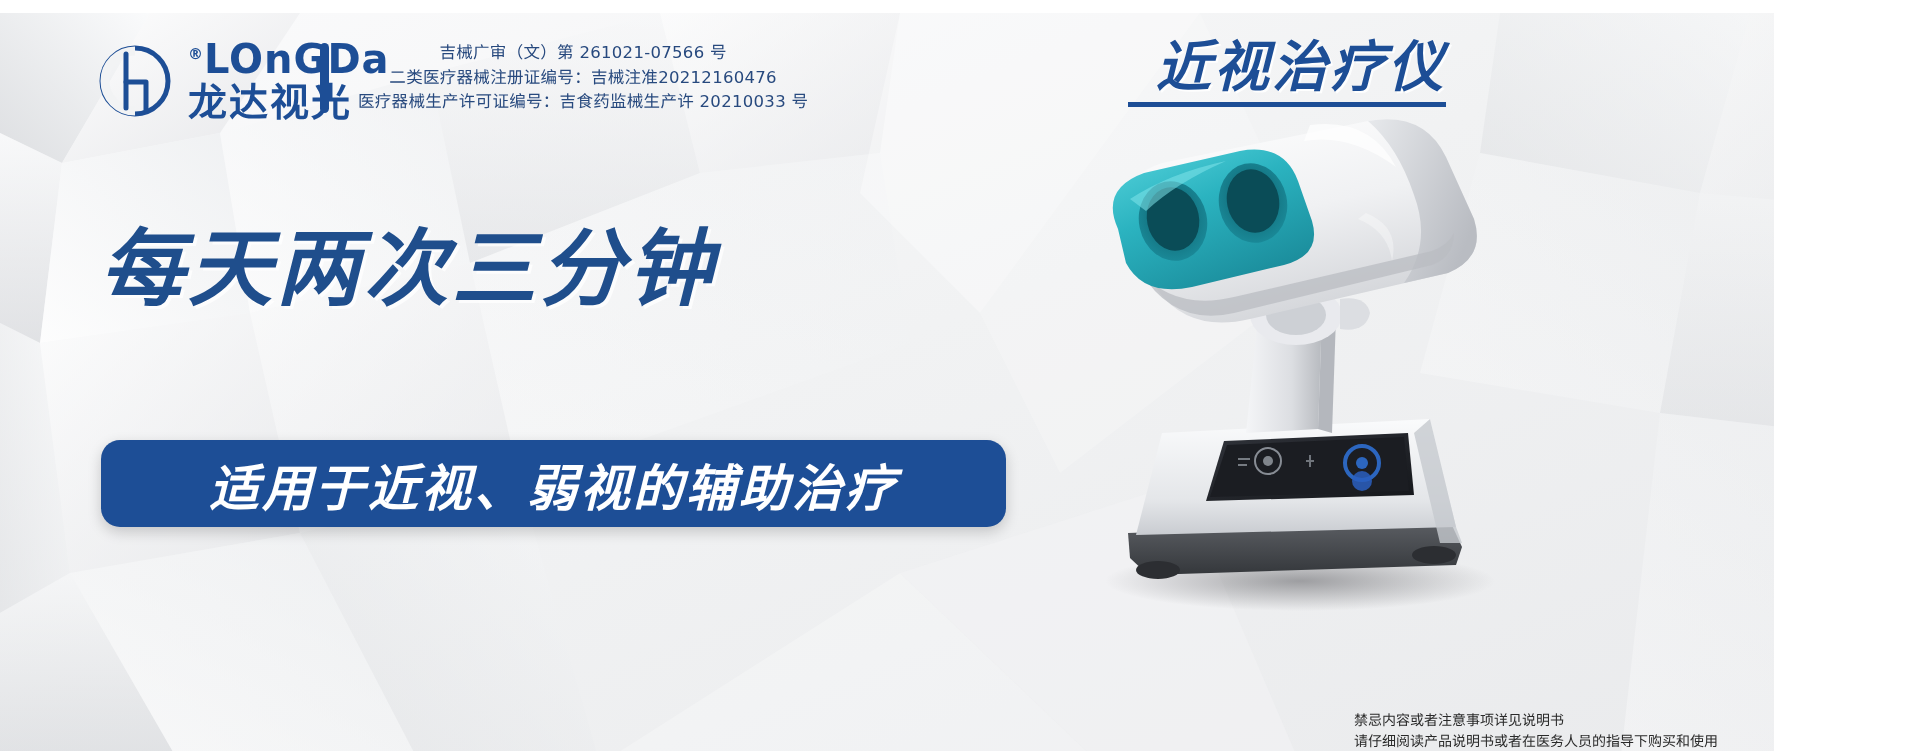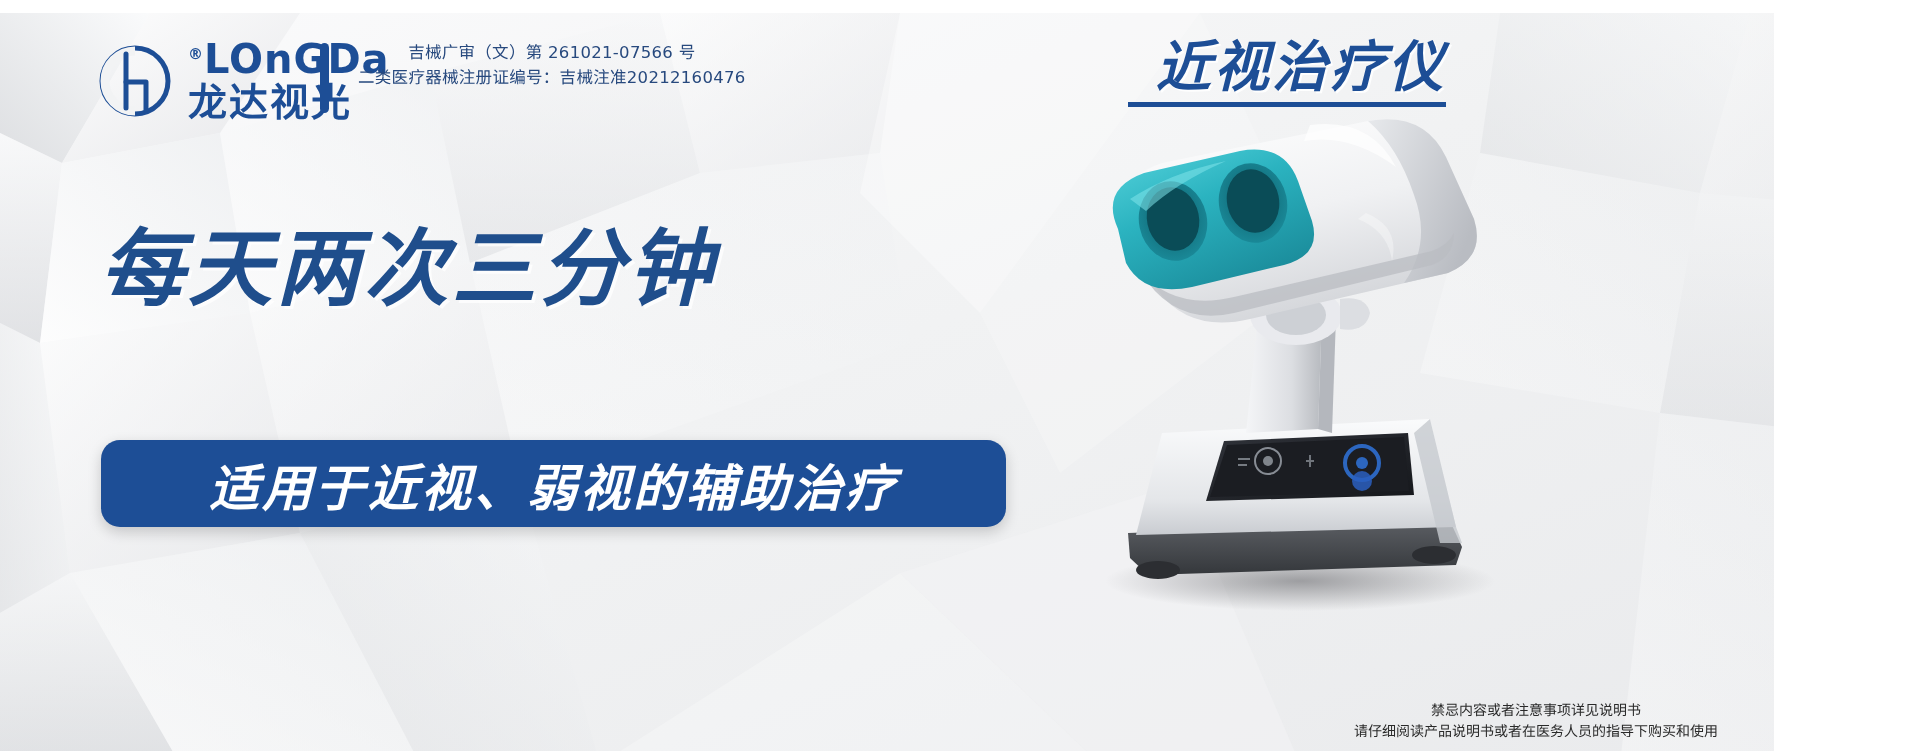--- a/index.html
+++ b/index.html
@@ -105,22 +105,22 @@
 
   
   .device{
     position:absolute;left:1010px;top:90px;
     width:560px;height:510px;z-index:4;
   }
   .device svg{display:block;}
 
   
   .disclaimer{
-    position:absolute;right:56px;bottom:22px;z-index:7;
-    text-align:center;
+    position:absolute;right:56px;bottom:12px;z-index:7;
+    text-align:left;
     font-family:"DejaVu Sans","Liberation Sans",sans-serif;
     font-size:14px;line-height:21px;color:#2a2a2a;
   }
 </style>
 </head>
 <body>
 
 <div class="banner">
 
   <div class="bg-facets">
@@ -196,20 +196,21 @@
       </div>
       <div class="logo-cn">龙达视光</div>
     </div>
   </div>
 
   <div class="reg-divider"></div>
 
   <div class="reg-text">
     <div>吉械广审（文）第 261021-07566 号</div>
     <div>二类医疗器械注册证编号：吉械注准20212160476</div>
+    <div>医疗器械生产许可证编号：吉食药监械生产许 20210033 号</div>
   </div>
 
   <div class="product-title">
     <div class="pt-text">近视治疗仪</div>
     <div class="pt-rule"></div>
   </div>
 
   <div class="headline headline-1">每天两次三分钟</div>
 
   <div class="callout">

